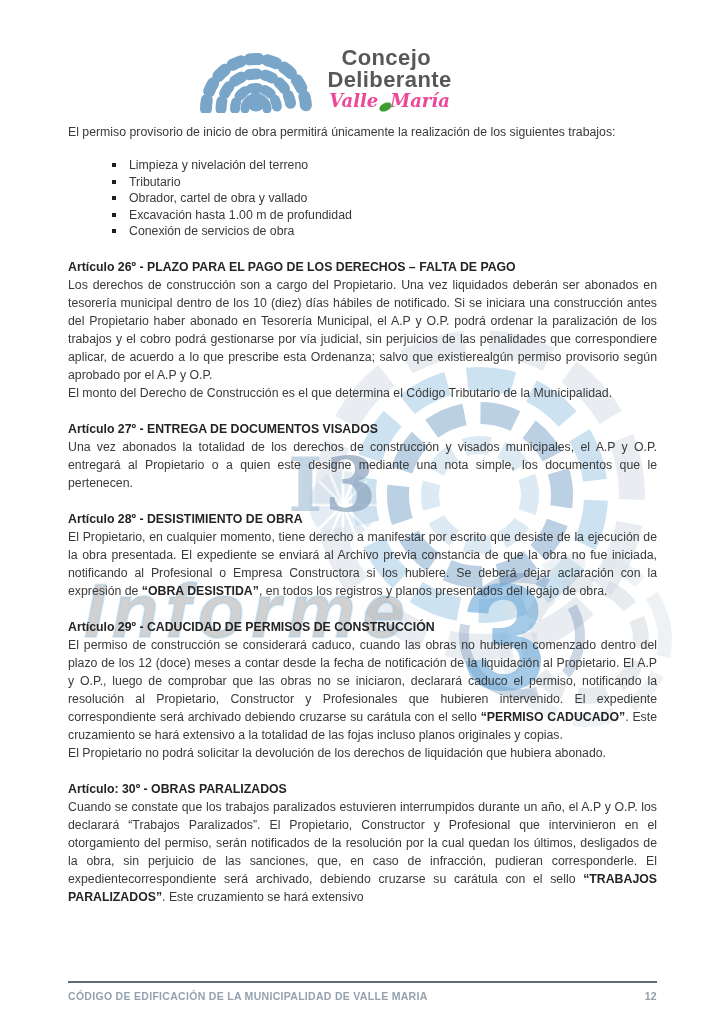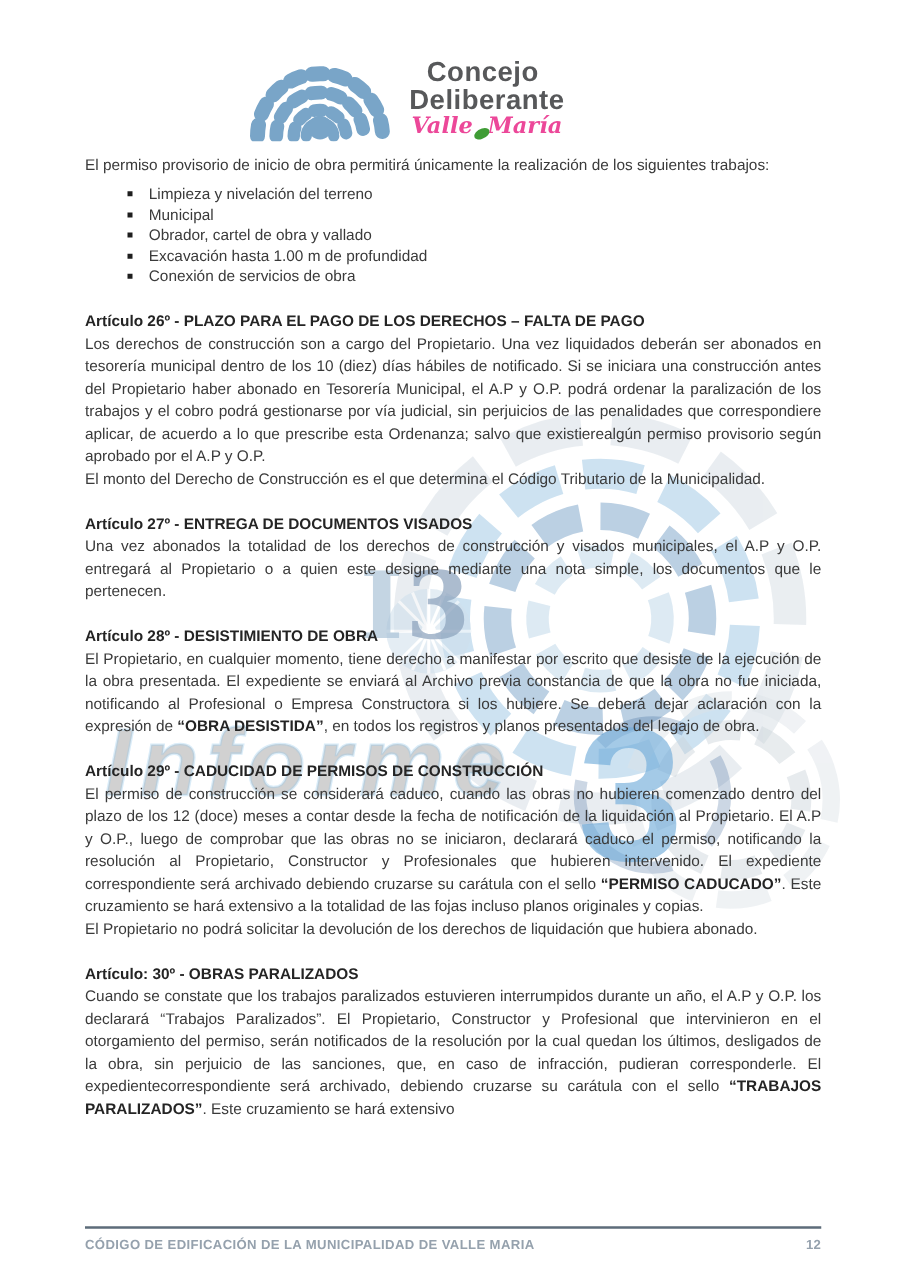--- a/index.html
+++ b/index.html
@@ -36,21 +36,21 @@
         padding-top:29px;height:84px;transform:translateX(-38px);}
   .logo-text{display:flex;flex-direction:column;align-items:center;padding-bottom:2px;}
   .org-l1,.org-l2{font-weight:bold;color:#57585a;font-size:22px;line-height:22px;letter-spacing:.4px;align-self:flex-start;}
   .org-l1{margin-left:14px;}
   .org-city{font-family:"DejaVu Serif",serif;font-style:italic;font-weight:bold;
             font-size:18px;line-height:20px;color:#ec4899;display:flex;align-items:flex-end;}
   .swoosh{display:inline-block;width:13px;height:8px;background:#3f9c35;
           border-radius:60% 40% 60% 40%;transform:rotate(-18deg);margin:0 -2px 0 1px;}
   
   .intro{margin:10px 0 0;text-align:justify;font-size:12.3px;line-height:18px;}
-  ul.bullets{list-style:none;margin:6px;padding:0 0 0 28px;}
+  ul.bullets{list-style:none;margin:16px;padding:0 0 0 28px;}
   ul.bullets li{display:flex;gap:13px;font-size:12.3px;line-height:16.5px;align-items:flex-start;}
   ul.bullets .sq{flex:none;width:4px;height:4px;background:#1e1e1e;margin-top:6px;}
   .article{margin-top:18px;}
   .art-h{margin:0;font-size:12.3px;line-height:18px;font-weight:bold;color:#242424;}
   .para{margin:0;text-align:justify;font-size:12.3px;line-height:18px;}
   .para .b{font-weight:bold;color:#242424;margin-top:22px;}
   
   .footer{position:absolute;left:68px;right:68px;bottom:22px;z-index:1;}
   .footer-rule{border-top:2px solid #5d6c7a;margin-bottom:7px;}
   .footer-row{display:flex;justify-content:space-between;align-items:baseline;
@@ -120,21 +120,21 @@
 
     <p class="intro">El permiso provisorio de inicio de obra permitirá únicamente la realización de los siguientes trabajos:</p>
 
     <ul class="bullets">
         <li>
           <span class="sq"></span>
           <span>Limpieza y nivelación del terreno</span>
         </li>
         <li>
           <span class="sq"></span>
-          <span>Municipal</span>
+          <span>Tributario</span>
         </li>
         <li>
           <span class="sq"></span>
           <span>Obrador, cartel de obra y vallado</span>
         </li>
         <li>
           <span class="sq"></span>
           <span>Excavación hasta 1.00 m de profundidad</span>
         </li>
         <li>

